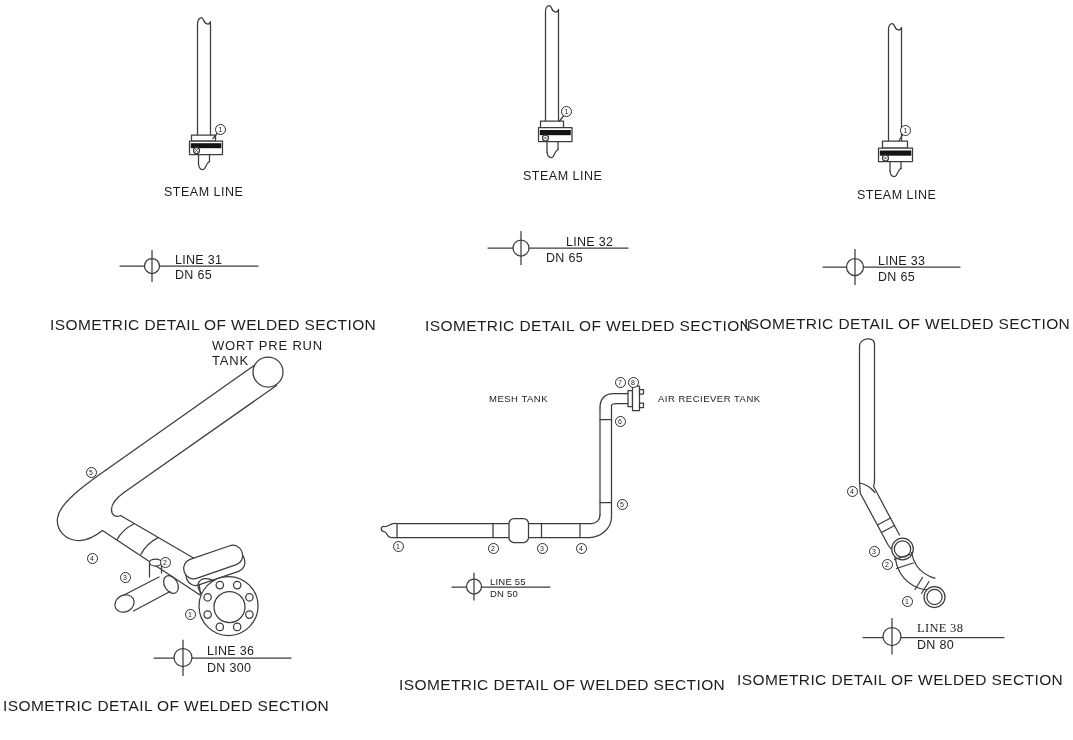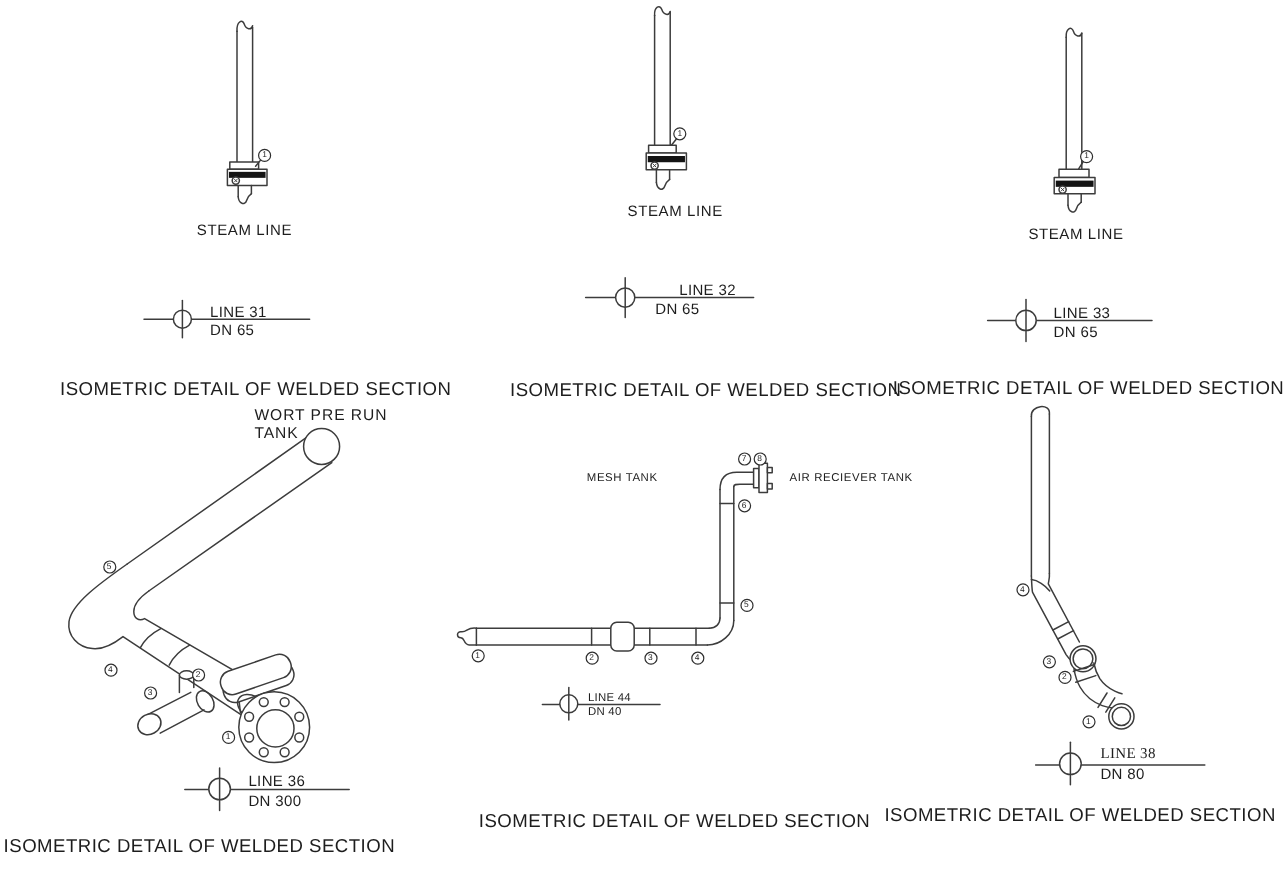--- a/index.html
+++ b/index.html
@@ -226,22 +226,22 @@
   <span class="txt tag" style="left:207px;top:660.5px;">DN 300</span>
   <span class="txt t" style="left:3px;top:697px;">ISOMETRIC DETAIL OF WELDED SECTION</span>
   <span class="mk" style="left:85.5px;top:466.5px;">5</span>
   <span class="mk" style="left:86.5px;top:552.5px;">4</span>
   <span class="mk" style="left:119.5px;top:571.5px;">3</span>
   <span class="mk" style="left:159.5px;top:556.5px;">2</span>
   <span class="mk" style="left:184.5px;top:608.5px;">1</span>
 
   <span class="txt sm" style="left:489px;top:393px;">MESH TANK</span>
   <span class="txt sm" style="left:658px;top:393px;">AIR RECIEVER TANK</span>
-  <span class="txt tagsm" style="left:490px;top:575.5px;">LINE 44</span>
-  <span class="txt tagsm" style="left:490px;top:587.5px;">DN 40</span>
+  <span class="txt tagsm" style="left:490px;top:575.5px;">LINE 55</span>
+  <span class="txt tagsm" style="left:490px;top:587.5px;">DN 50</span>
   <span class="txt t" style="left:399px;top:676px;">ISOMETRIC DETAIL OF WELDED SECTION</span>
   <span class="mk" style="left:392.5px;top:540.5px;">1</span>
   <span class="mk" style="left:487.5px;top:542.5px;">2</span>
   <span class="mk" style="left:536.5px;top:542.5px;">3</span>
   <span class="mk" style="left:575.5px;top:542.5px;">4</span>
   <span class="mk" style="left:616.5px;top:498.5px;">5</span>
   <span class="mk" style="left:614.5px;top:415.5px;">6</span>
   <span class="mk" style="left:614.5px;top:376.5px;">7</span>
   <span class="mk" style="left:627.5px;top:376.5px;">8</span>
 

